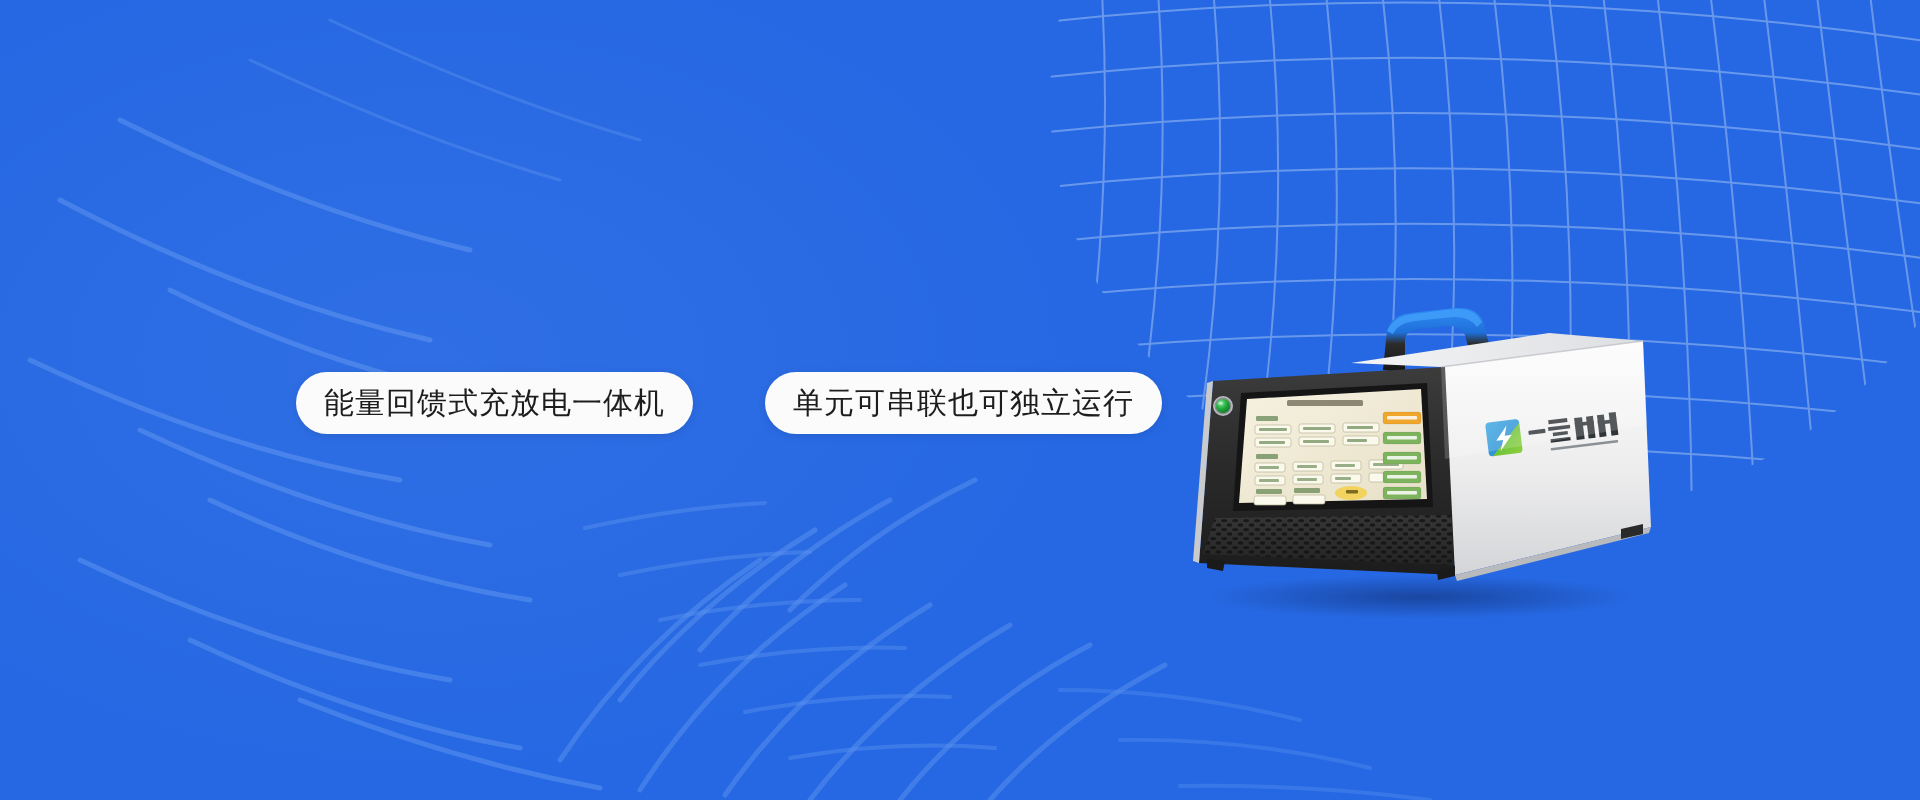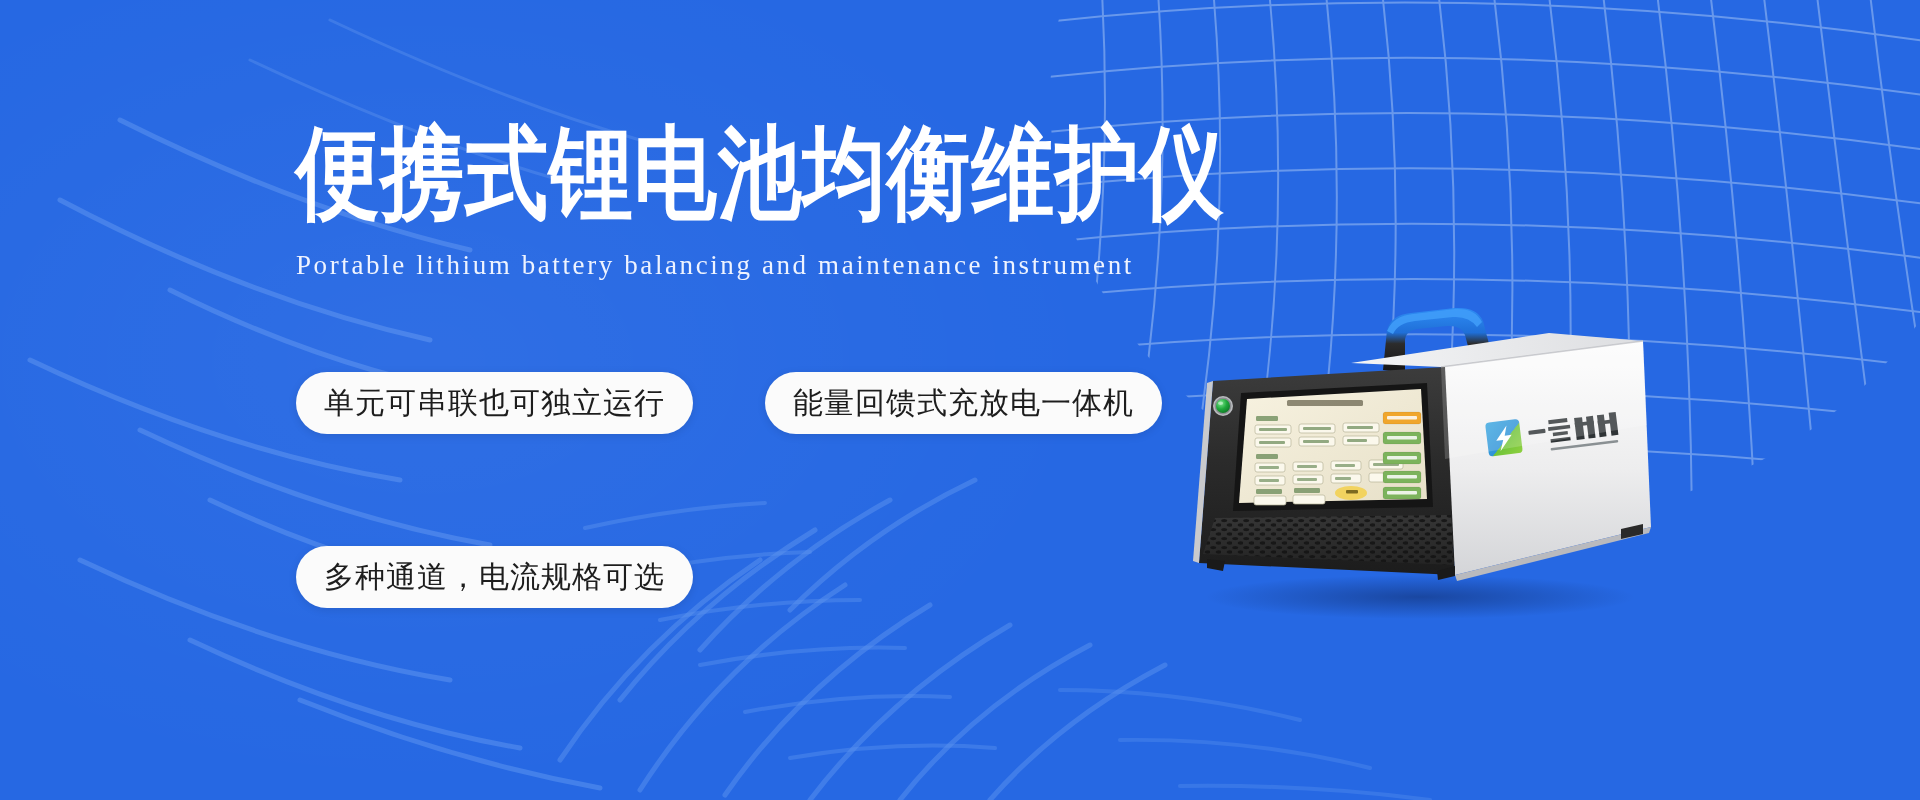--- a/index.html
+++ b/index.html
@@ -179,29 +179,24 @@
         <path d="M-20 535 Q 480 474 1020 556"></path>
         <path d="M-20 590 Q 480 530 1020 610"></path>
         <path d="M-20 645 Q 480 586 1020 664"></path>
         <path d="M-20 700 Q 480 642 1020 718"></path>
       </g>
     </svg>
   </div>
 
   <div class="bg-layer bg-vignette"></div>
 
-  <div class="headline">
-    <div class="title-cn">便携式锂电池均衡维护仪</div>
-    <div class="title-en">Portable lithium battery balancing and maintenance instrument</div>
-  </div>
 
   <div class="features">
+    <div class="pill">能量回馈式充放电一体机</div>
     <div class="pill">单元可串联也可独立运行</div>
-    <div class="pill">能量回馈式充放电一体机</div>
-    <div class="pill">多种通道，电流规格可选</div>
   </div>
 
   <div class="device">
     <svg viewBox="0 0 510 345" aria-hidden="true">
       <defs>
         <linearGradient id="sideG" x1="0" y1="0" x2="0" y2="1">
           <stop offset="0%" stop-color="#fdfdfd"></stop>
           <stop offset="55%" stop-color="#ededee"></stop>
           <stop offset="100%" stop-color="#d4d5d8"></stop>
         </linearGradient>

